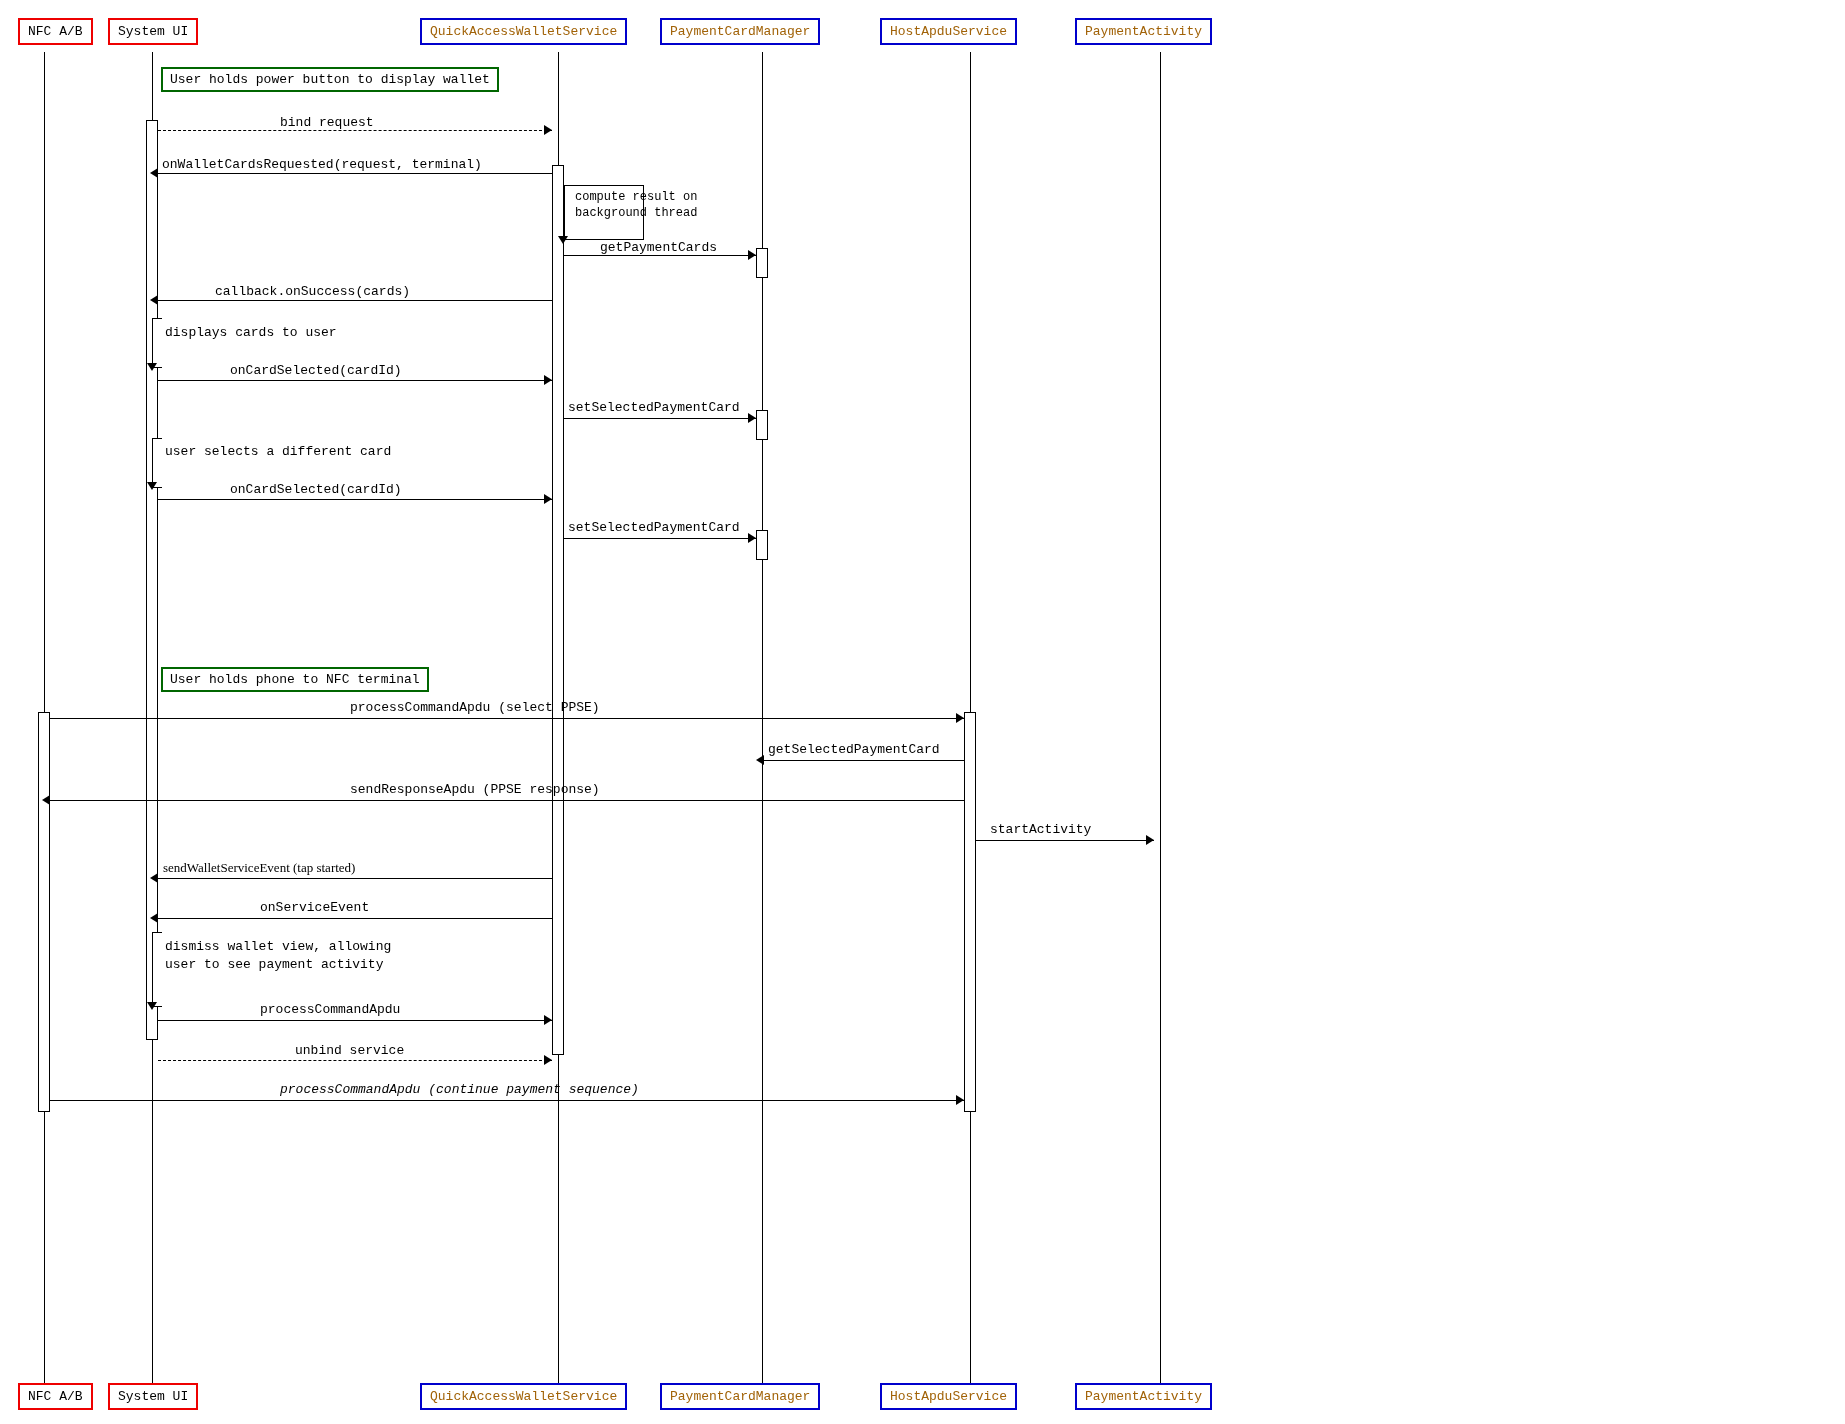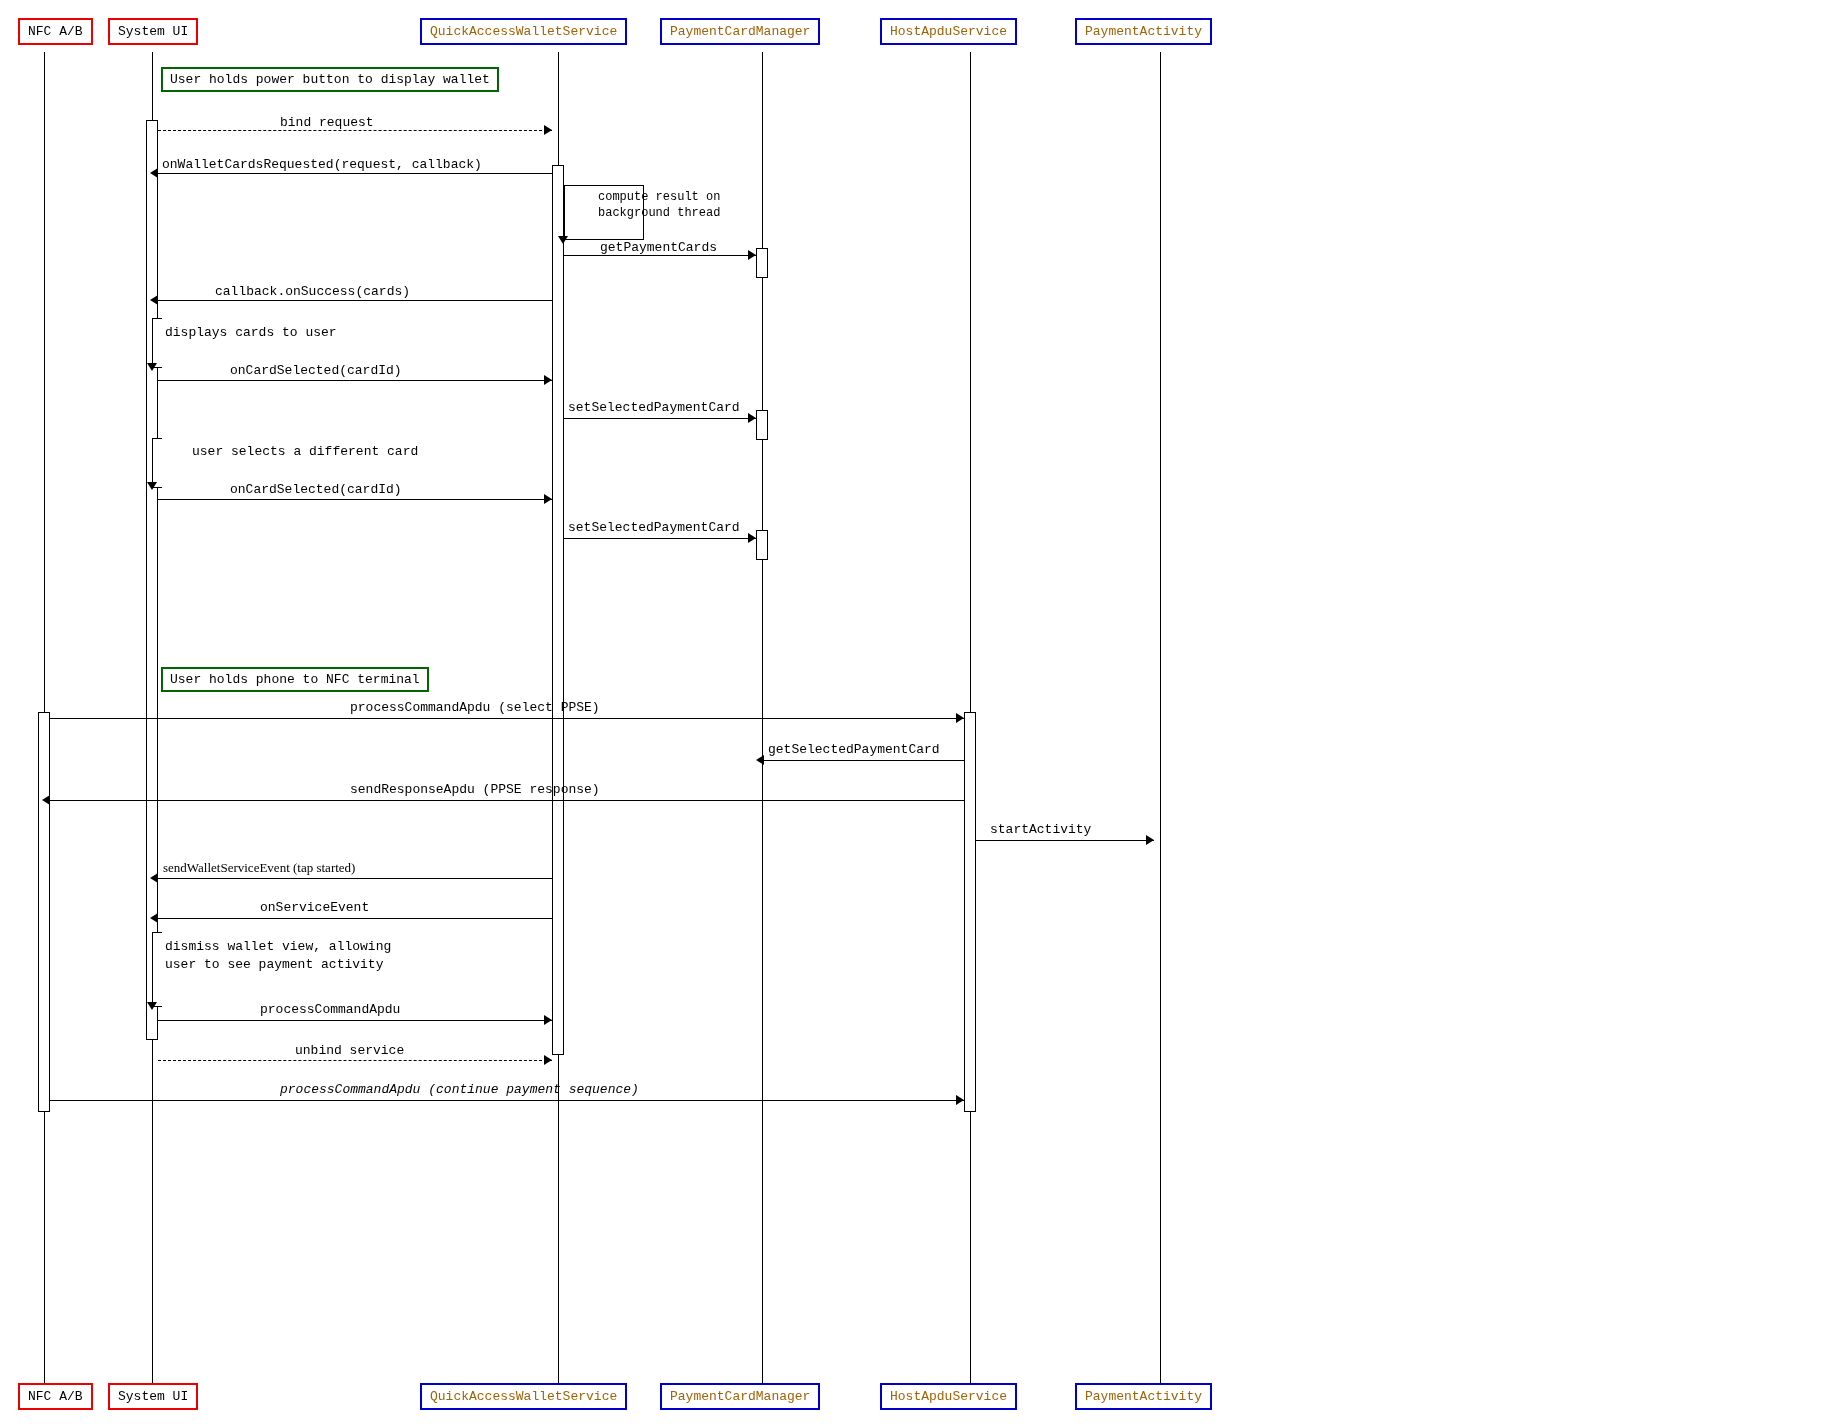--- a/index.html
+++ b/index.html
@@ -163,24 +163,24 @@
   <div class="activation-box" style="left:38px;top:712px;width:12px;height:400px;"></div>
 
   <div class="activation-box" style="left:964px;top:712px;width:12px;height:400px;"></div>
 
   <div class="arrow-line dashed" style="left:158px;top:130px;width:394px;"></div>
   <div class="arrowhead-right" style="left:544px;top:125px;"></div>
   <div class="arrow-label" style="left:280px;top:115px;">bind request</div>
 
   <div class="arrow-line" style="left:158px;top:173px;width:394px;"></div>
   <div class="arrowhead-left" style="left:150px;top:168px;"></div>
-  <div class="arrow-label" style="left:162px;top:157px;">onWalletCardsRequested(request, callback)</div>
+  <div class="arrow-label" style="left:162px;top:157px;">onWalletCardsRequested(request, terminal)</div>
 
   <div style="position:absolute;left:564px;top:185px;width:80px;height:55px;border:1px solid #000;background:#fff;z-index:6;"></div>
-  <div class="arrow-label" style="left:575px;top:190px;font-size:12px;line-height:1.3;margin-left:23px;">compute result on<br>background thread</div>
+  <div class="arrow-label" style="left:575px;top:190px;font-size:12px;line-height:1.3;">compute result on<br>background thread</div>
 
   <div class="arrowhead-down" style="left:558px;top:236px;"></div>
 
   <div class="arrow-line" style="left:564px;top:255px;width:192px;"></div>
   <div class="arrowhead-right" style="left:748px;top:250px;"></div>
   <div class="arrow-label" style="left:600px;top:240px;">getPaymentCards</div>
 
   <div class="arrow-line" style="left:158px;top:300px;width:394px;"></div>
   <div class="arrowhead-left" style="left:150px;top:295px;"></div>
   <div class="arrow-label" style="left:215px;top:284px;">callback.onSuccess(cards)</div>
@@ -191,21 +191,21 @@
 
   <div class="arrow-line" style="left:158px;top:380px;width:394px;"></div>
   <div class="arrowhead-right" style="left:544px;top:375px;"></div>
   <div class="arrow-label" style="left:230px;top:363px;">onCardSelected(cardId)</div>
 
   <div class="arrow-line" style="left:564px;top:418px;width:192px;"></div>
   <div class="arrowhead-right" style="left:748px;top:413px;"></div>
   <div class="arrow-label" style="left:568px;top:400px;">setSelectedPaymentCard</div>
 
   <div style="position:absolute;left:152px;top:438px;width:10px;height:50px;border:1px solid #000;border-right:none;background:#fff;z-index:6;"></div>
-  <div class="arrow-label" style="left:165px;top:444px;margin-left:27px;">user selects a different card</div>
+  <div class="arrow-label" style="left:165px;top:444px;">user selects a different card</div>
   <div class="arrowhead-down" style="left:147px;top:482px;"></div>
 
   <div class="arrow-line" style="left:158px;top:499px;width:394px;"></div>
   <div class="arrowhead-right" style="left:544px;top:494px;"></div>
   <div class="arrow-label" style="left:230px;top:482px;">onCardSelected(cardId)</div>
 
   <div class="arrow-line" style="left:564px;top:538px;width:192px;"></div>
   <div class="arrowhead-right" style="left:748px;top:533px;"></div>
   <div class="arrow-label" style="left:568px;top:520px;">setSelectedPaymentCard</div>
 

